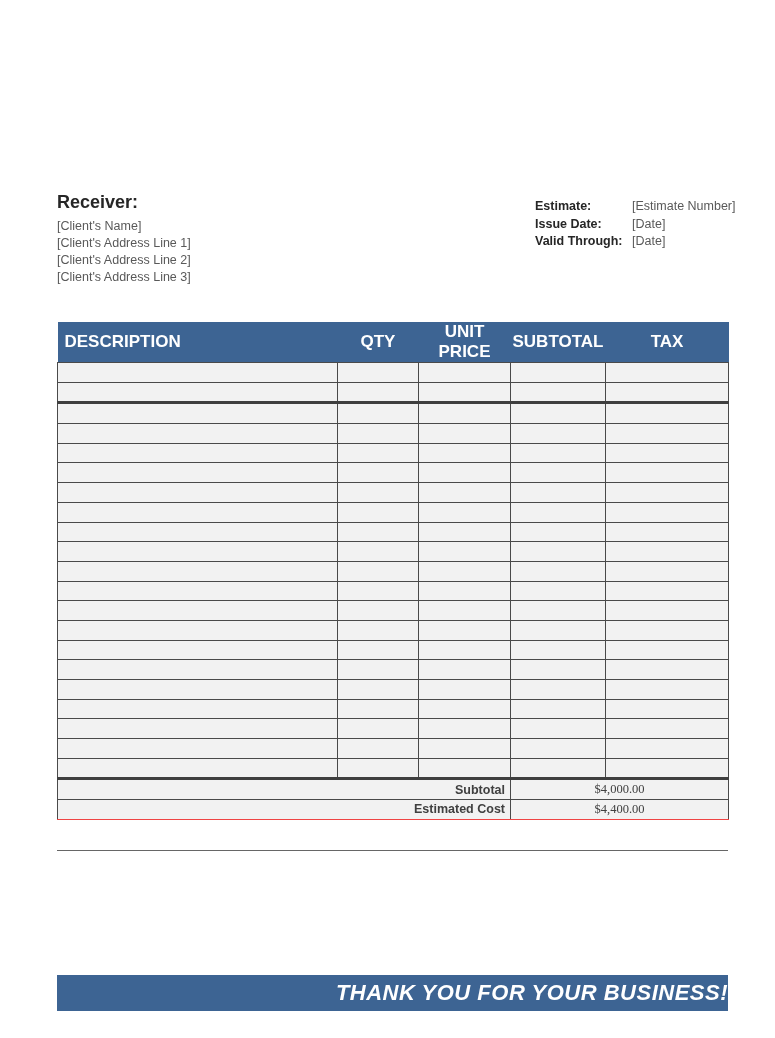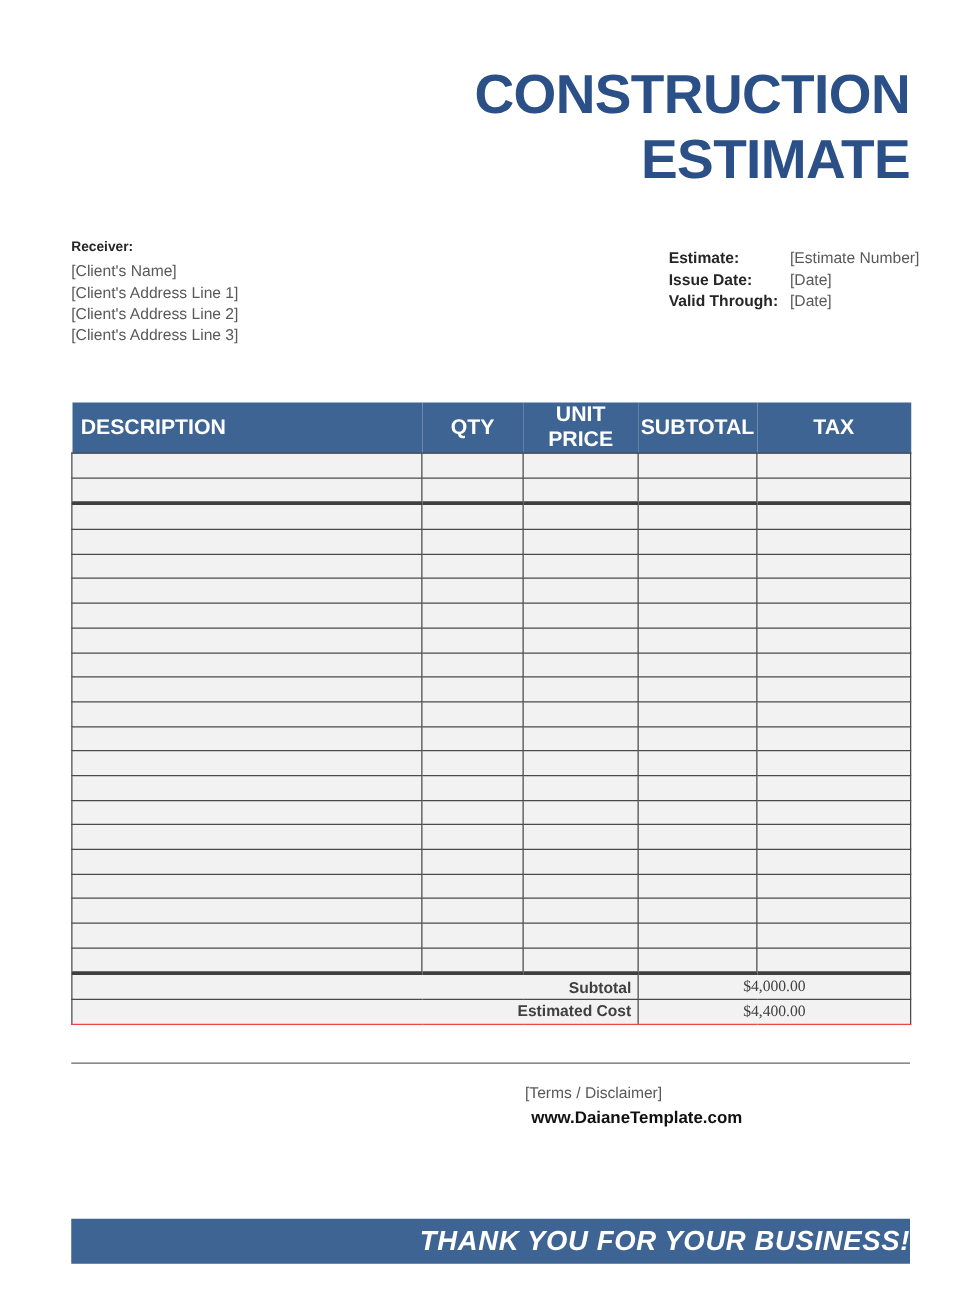--- a/index.html
+++ b/index.html
@@ -11,21 +11,21 @@
 
   
   .doc-title {
     position:absolute; top:50px; right:47px; text-align:right;
     color:var(--title-blue,#2B4F87); font-weight:700; font-size:44px;
     line-height:52px; letter-spacing:-0.5px;
   }
 
   
   .receiver { position:absolute; left:57px; top:192px; }
-  .section-heading { font-size:11px; font-weight:700; color:var(--text-dark,#262626); margin:0 0 5px 0; }
+  .section-heading { font-size:18px; font-weight:700; color:var(--text-dark,#262626); margin:0 0 5px 0; }
   .placeholder-line { font-size:12.5px; color:var(--text-gray,#595959); line-height:17px; }
 
   
   .estimate-info { position:absolute; left:513px; top:198px; font-size:12.5px; }
   .info-row { display:flex; line-height:17.5px;padding-left:22px; }
   .info-label { font-weight:700; color:var(--text-dark,#262626); width:97px; flex:0 0 97px; }
   .info-value { color:var(--text-gray,#595959); }
 
   
   .items-table {
@@ -65,24 +65,20 @@
     position:absolute; left:57px; top:975px; width:671px; height:36px;
     background:var(--accent,#3D6493); color:#ffffff; font-weight:700; font-style:italic;
     font-size:22px; text-align:right; line-height:36px; letter-spacing:0.5px;
   }
 </style>
 </head>
 <body>
 
 <div class="page">
 
-  <div class="doc-title">
-    <div>CONSTRUCTION</div>
-    <div>ESTIMATE</div>
-  </div>
 
   <div class="receiver">
     <div class="section-heading">Receiver:</div>
     <div class="placeholder-line">[Client's Name]</div>
     <div class="placeholder-line">[Client's Address Line 1]</div>
     <div class="placeholder-line">[Client's Address Line 2]</div>
     <div class="placeholder-line">[Client's Address Line 3]</div>
   </div>
 
   <div class="estimate-info">
@@ -274,20 +270,16 @@
       <tr>
         <td class="sum-label" colspan="3">Estimated Cost</td>
         <td class="sum-value" colspan="2">$4,400.00</td>
       </tr>
     </tbody>
   </table>
 
   <div class="sender-rule"></div>
 
 
-  <div class="terms-block">
-    <div class="terms-line">[Terms / Disclaimer]</div>
-    <div class="website-line">www.DaianeTemplate.com</div>
-  </div>
 
   <div class="banner">THANK YOU FOR YOUR BUSINESS!</div>
 
 </div>
 
 </body></html>

